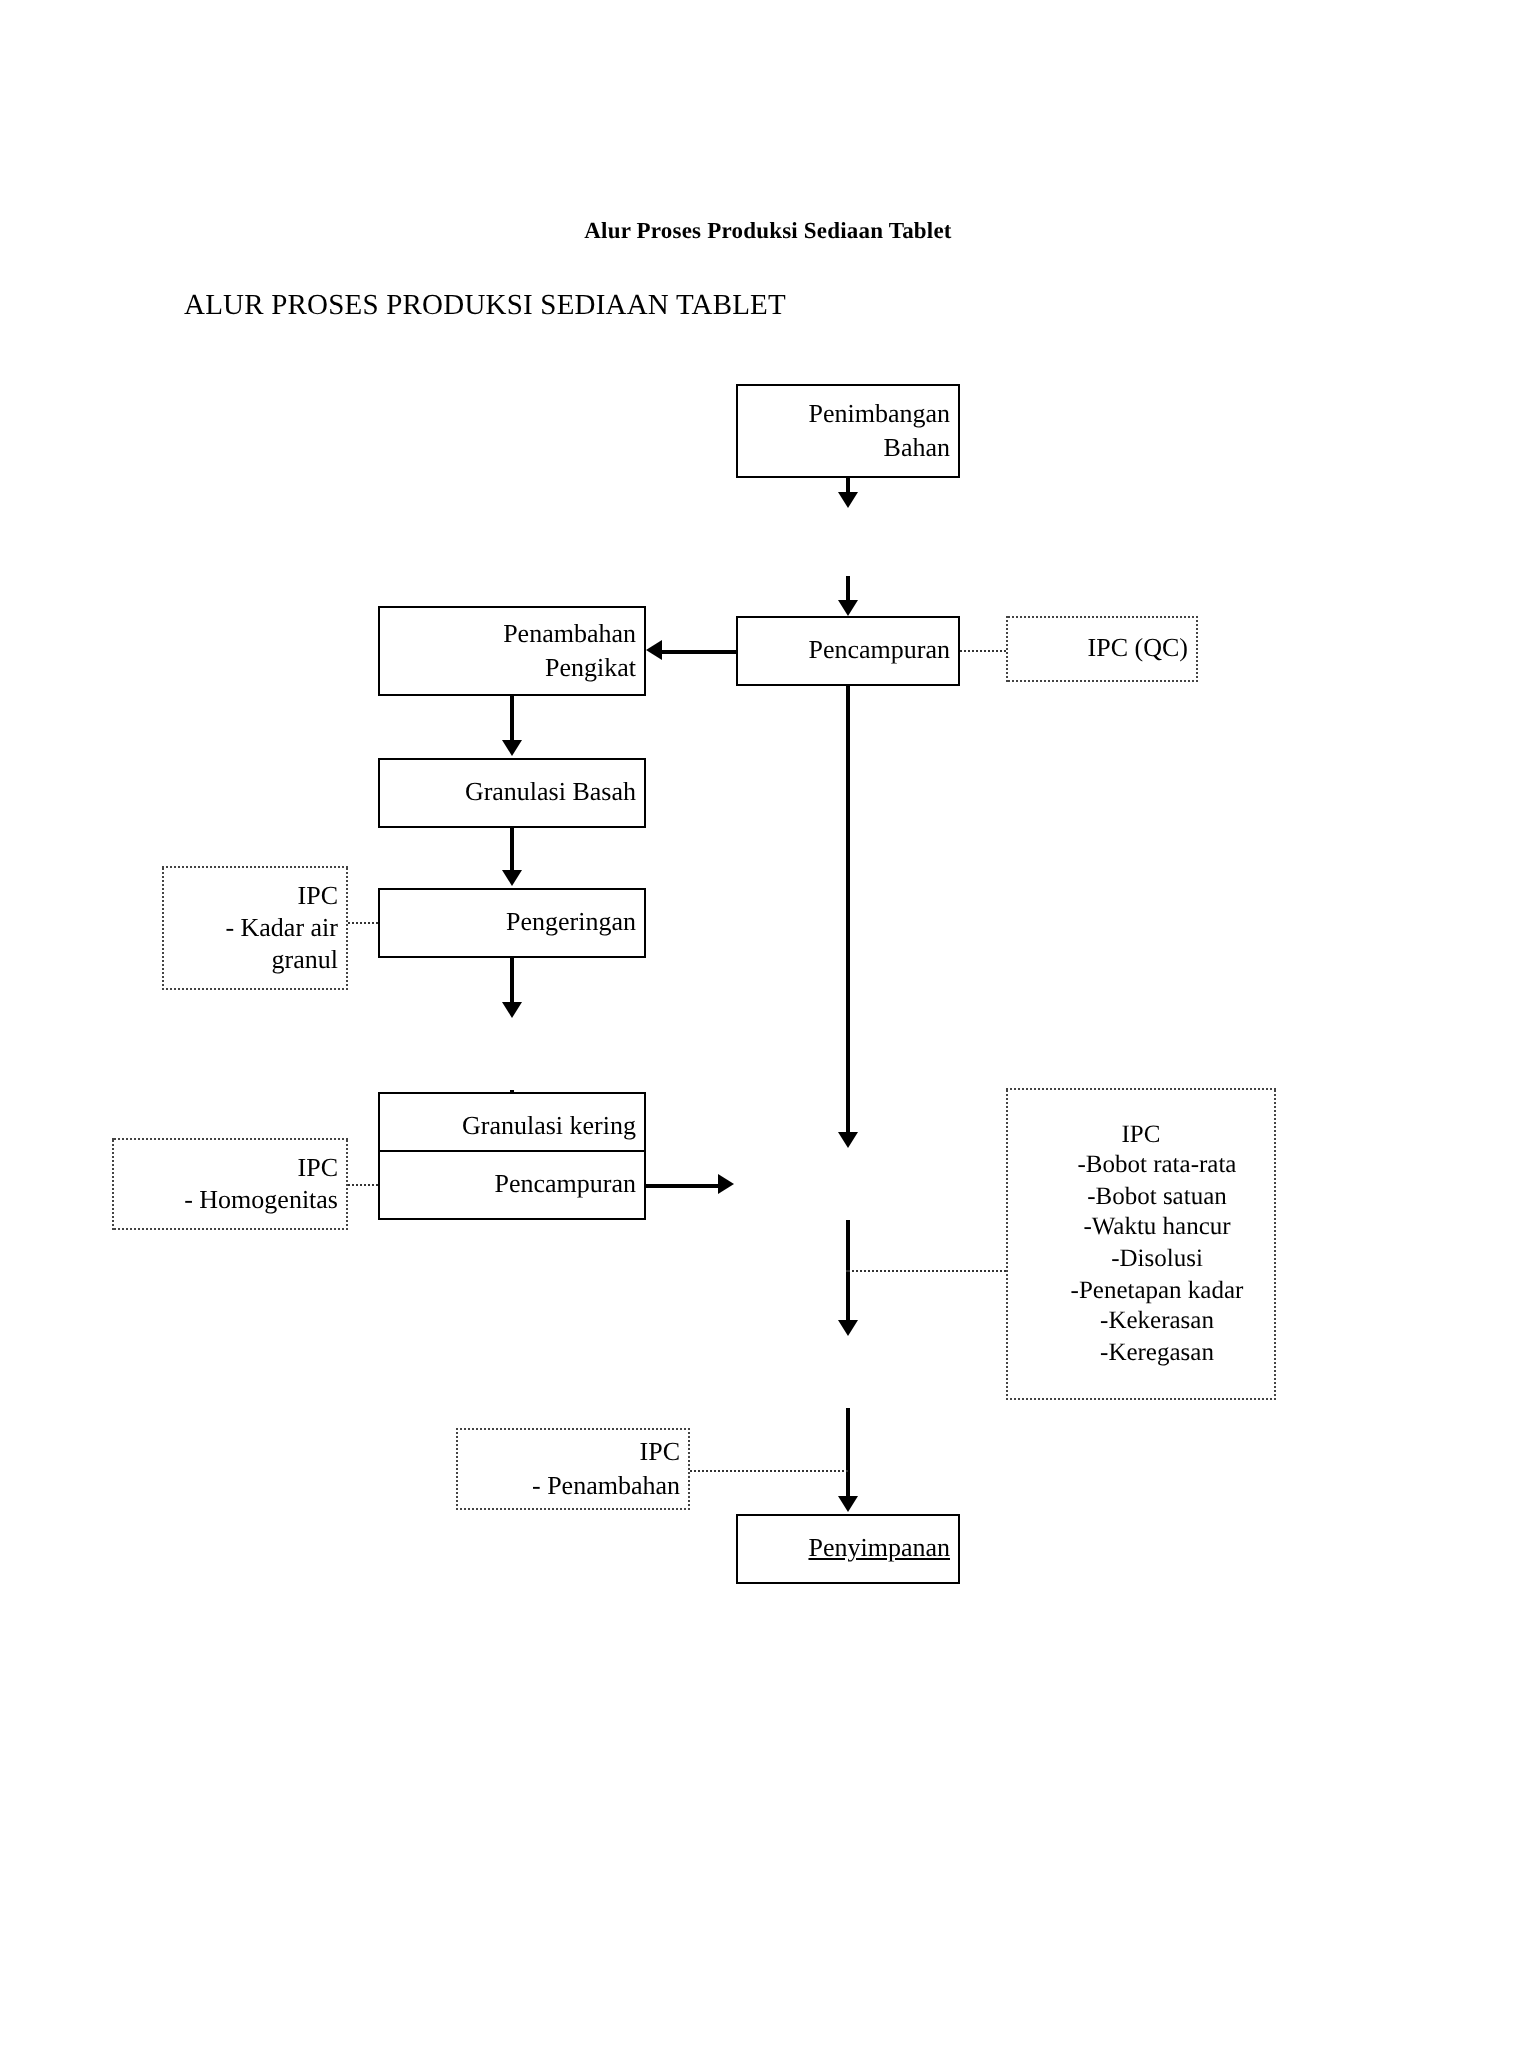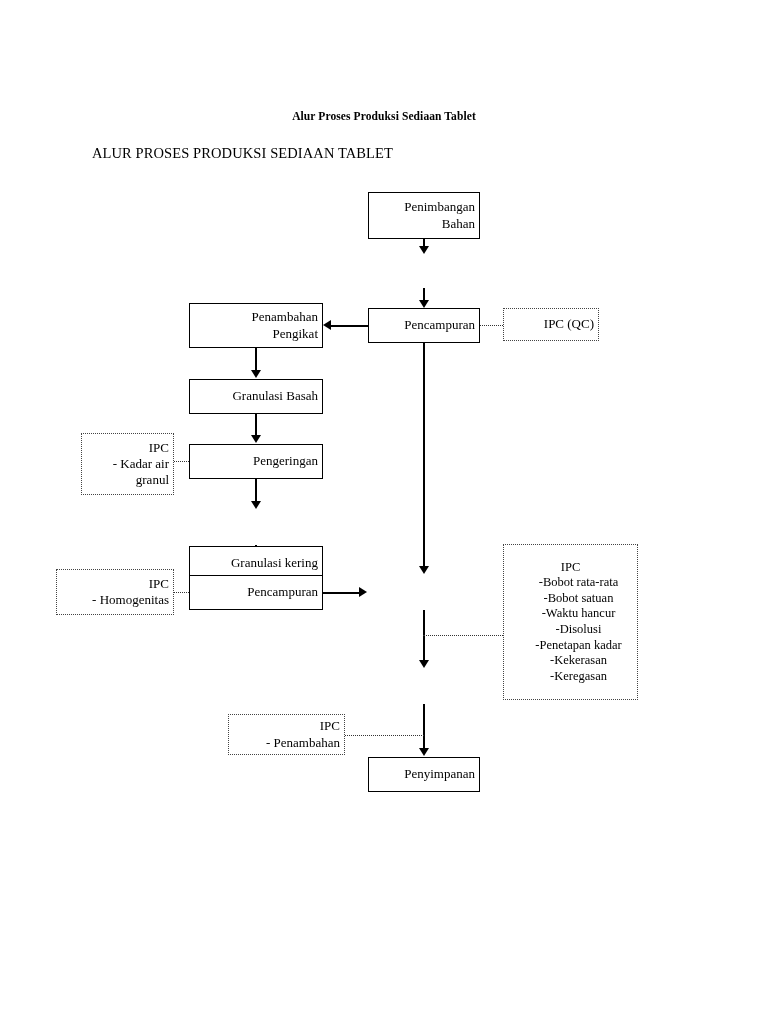--- a/index.html
+++ b/index.html
@@ -209,21 +209,21 @@
   </div>
 
 
   <div class="node ipc" style="left:228px; top:714px; width:117px; height:41px;">
     <span class="lines">
       <span class="ln">IPC</span>
       <span class="ln">- Penambahan</span>
     </span>
   </div>
 
-  <div class="node process" style="left:368px; top:757px; width:112px; height:35px;">
+  <div class="node process" style="left:368px; top:757px; width:112px; height:35px;text-decoration:underline;">
     <span class="lines">
       <span class="ln">Penyimpanan</span>
     </span>
   </div>
 
   <div class="vline" style="left:423px; top:239px; height:9px;"></div>
   <div class="arrow-down" style="left:419px; top:246px;"></div>
 
   <div class="vline" style="left:423px; top:288px; height:13px;"></div>
   <div class="arrow-down" style="left:419px; top:300px;"></div>

